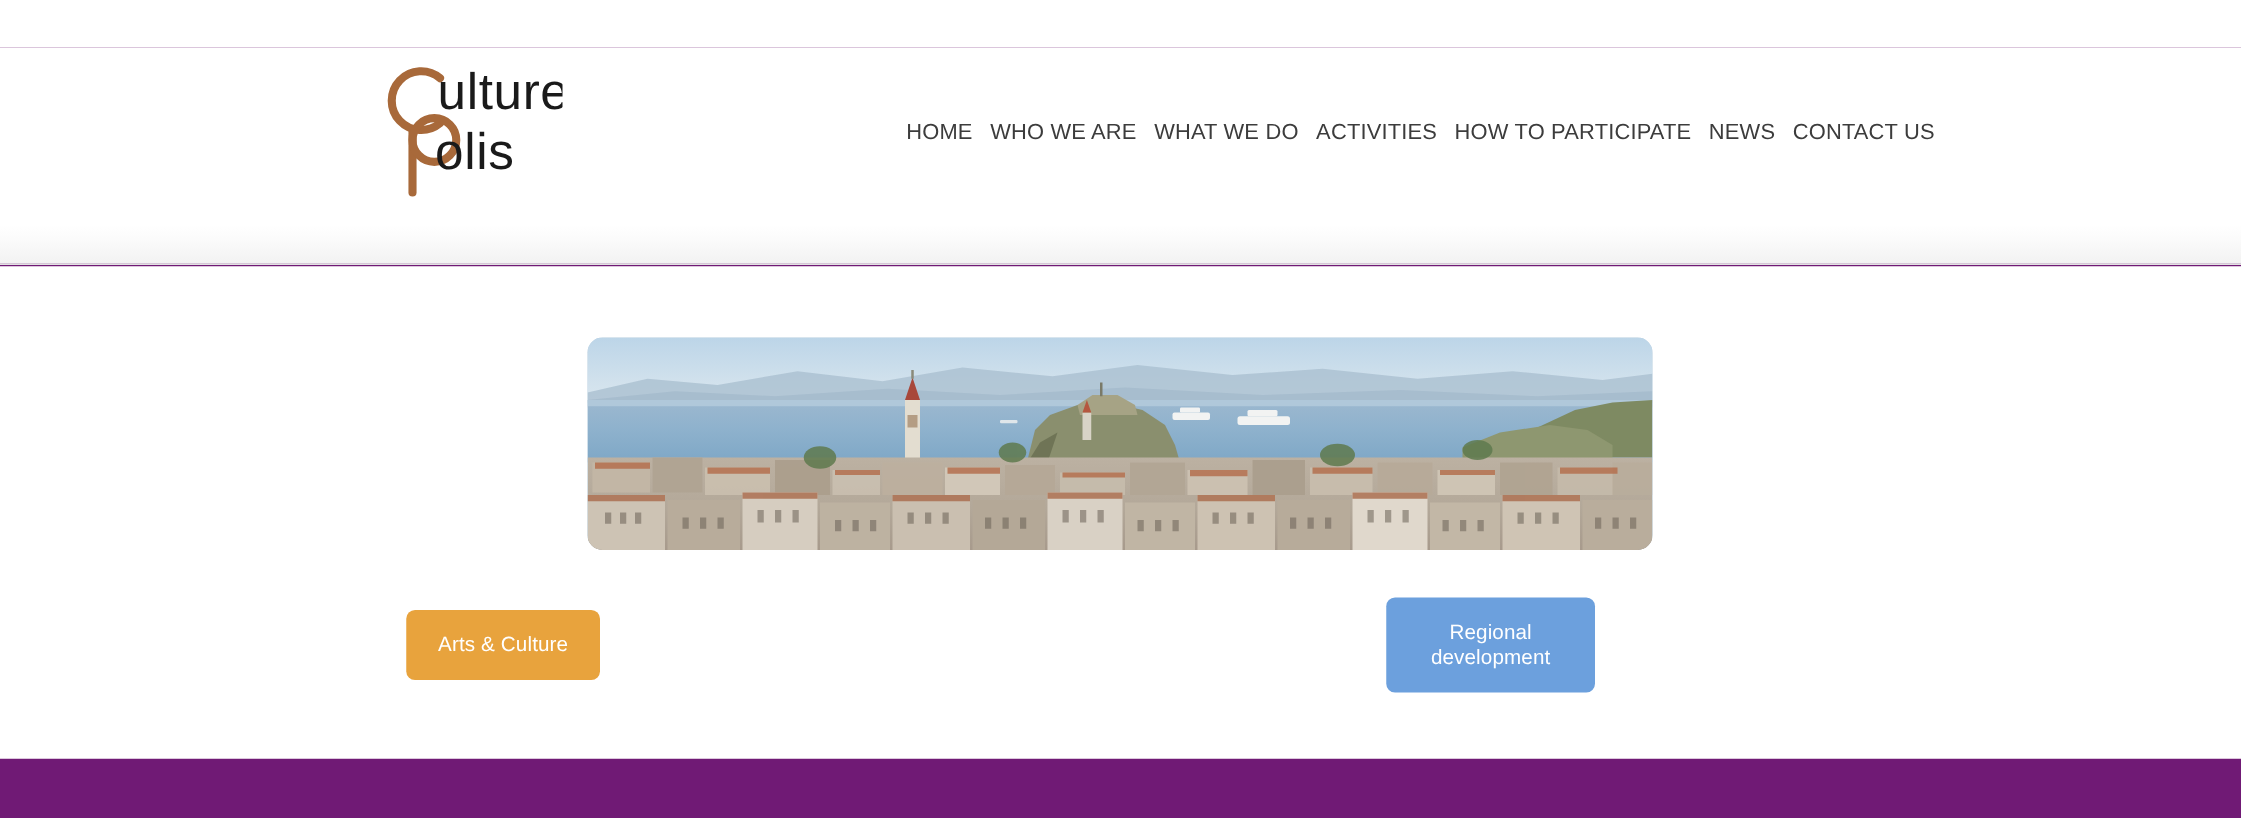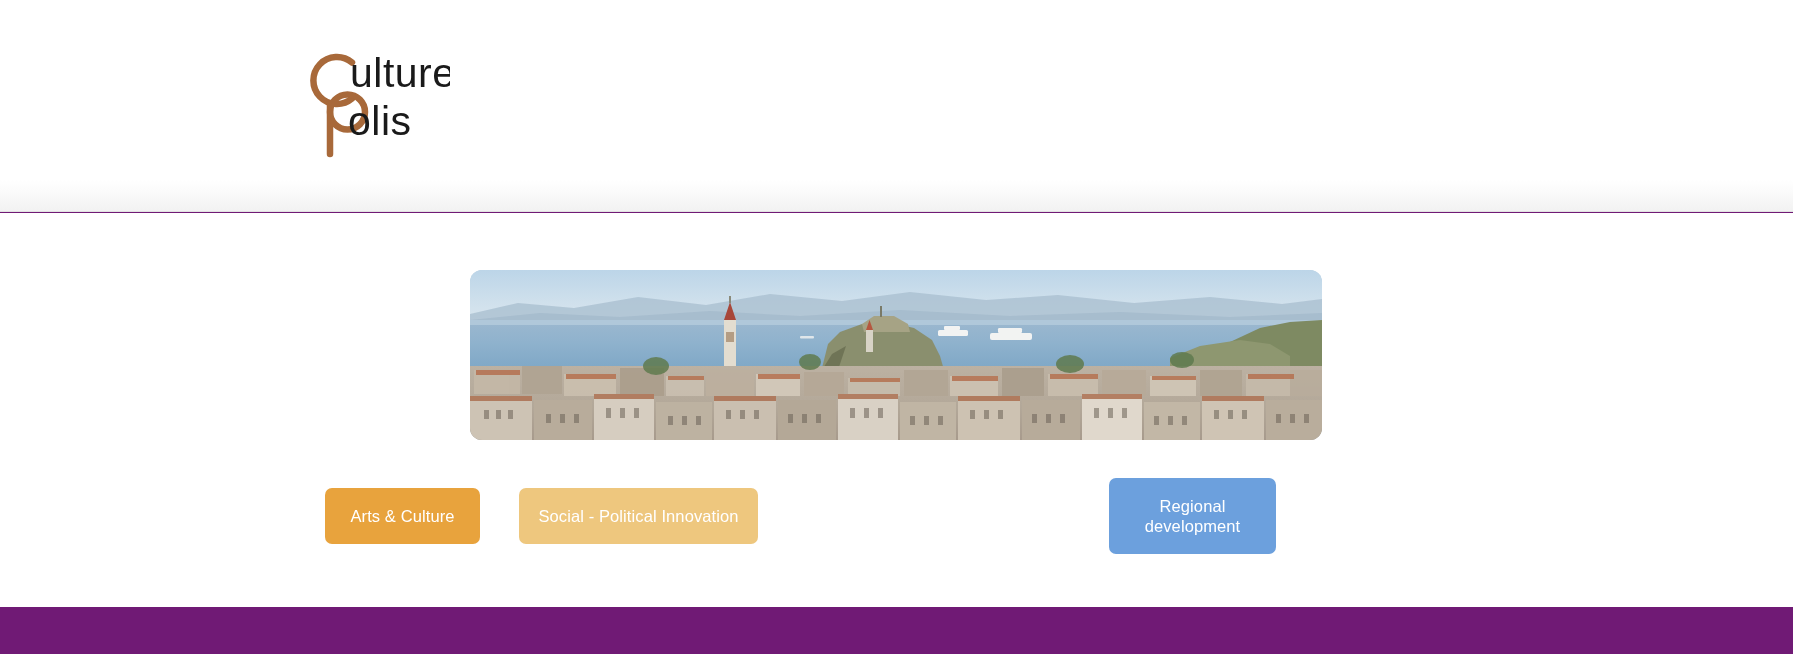--- a/index.html
+++ b/index.html
@@ -150,20 +150,29 @@
 
           <path d="M40 62 L40 112" fill="none" stroke="#A8693A" stroke-width="6.5" stroke-linecap="round"></path>
           <circle cx="57.5" cy="70" r="17.5" fill="none" stroke="#A8693A" stroke-width="6.5"></circle>
 
           <text x="60" y="45" font-family="Liberation Sans, sans-serif" font-size="41" fill="#1a1a1a" letter-spacing="0.5">ulture</text>
 
           <text x="58" y="93" font-family="Liberation Sans, sans-serif" font-size="41" fill="#1a1a1a" letter-spacing="0.5">olis</text>
         </svg>
       </a>
 
+      <nav class="main-nav">
+        <a class="nav-item" href="#">HOME</a>
+        <a class="nav-item" href="#">WHO WE ARE</a>
+        <a class="nav-item" href="#">WHAT WE DO</a>
+        <a class="nav-item" href="#">ACTIVITIES</a>
+        <a class="nav-item" href="#">HOW TO PARTICIPATE</a>
+        <a class="nav-item" href="#">NEWS</a>
+        <a class="nav-item" href="#">CONTACT US</a>
+      </nav>
 
     </div>
   </header>
 
   <div class="header-shadow-band"></div>
 
   <main class="main-content">
 
     <figure class="hero-figure">
       <svg viewBox="0 0 852 170" preserveAspectRatio="none" xmlns="http://www.w3.org/2000/svg" aria-hidden="true">
@@ -336,23 +345,20 @@
         </g>
       </svg>
     </figure>
 
     <div class="category-row">
 
       <a class="cat-btn cat-1" href="#" style="background:#E8A33D">
         <span class="cat-label">Arts &amp; Culture</span>
       </a>
 
-      <a class="cat-btn cat-2" href="#" style="background:#EEC77E">
-        <span class="cat-label">Social - Political Innovation</span>
-      </a>
 
 
       <a class="cat-btn cat-4" href="#" style="background:#6CA0DD">
         <span class="cat-label">Regional development</span>
       </a>
 
 
     </div>
 
   </main>

